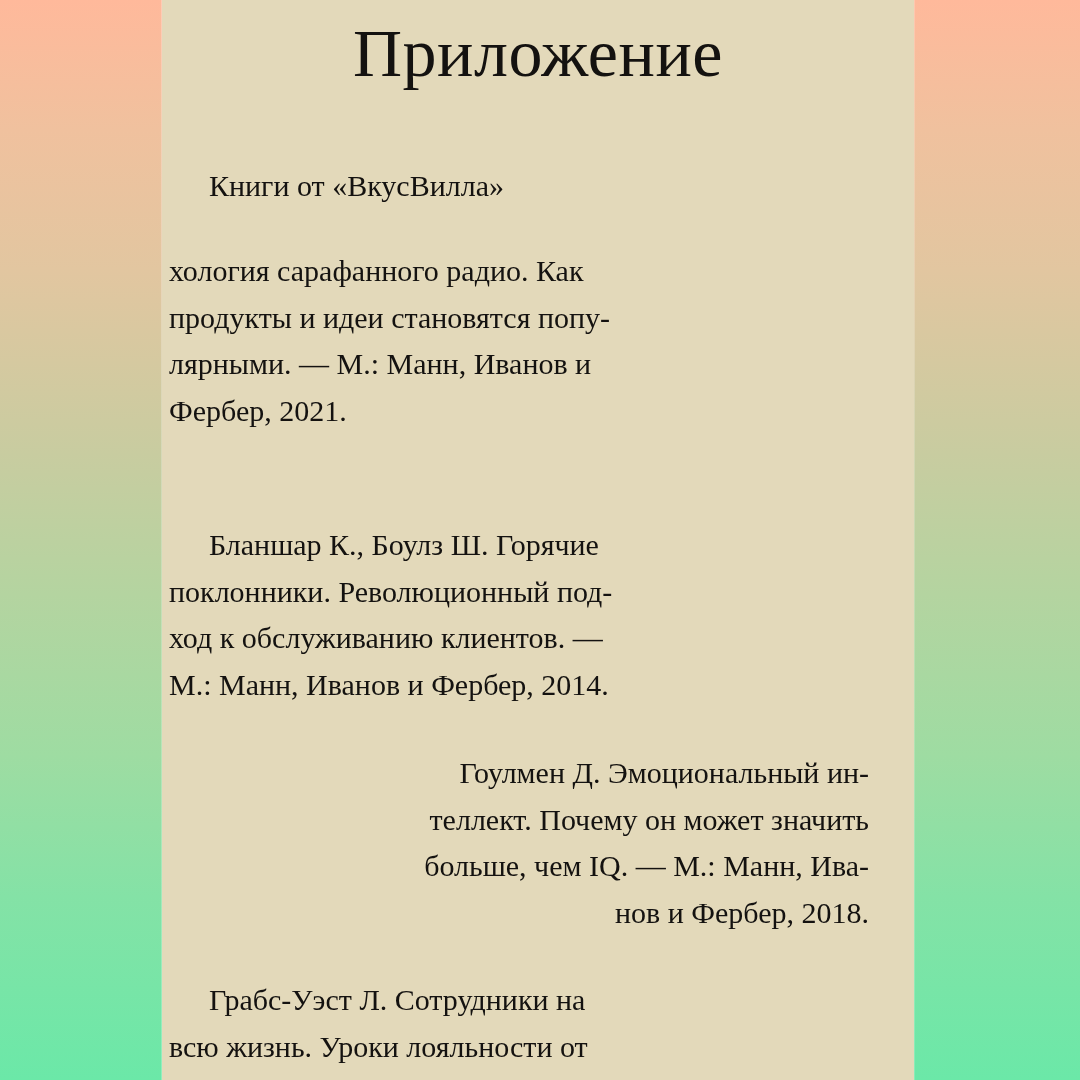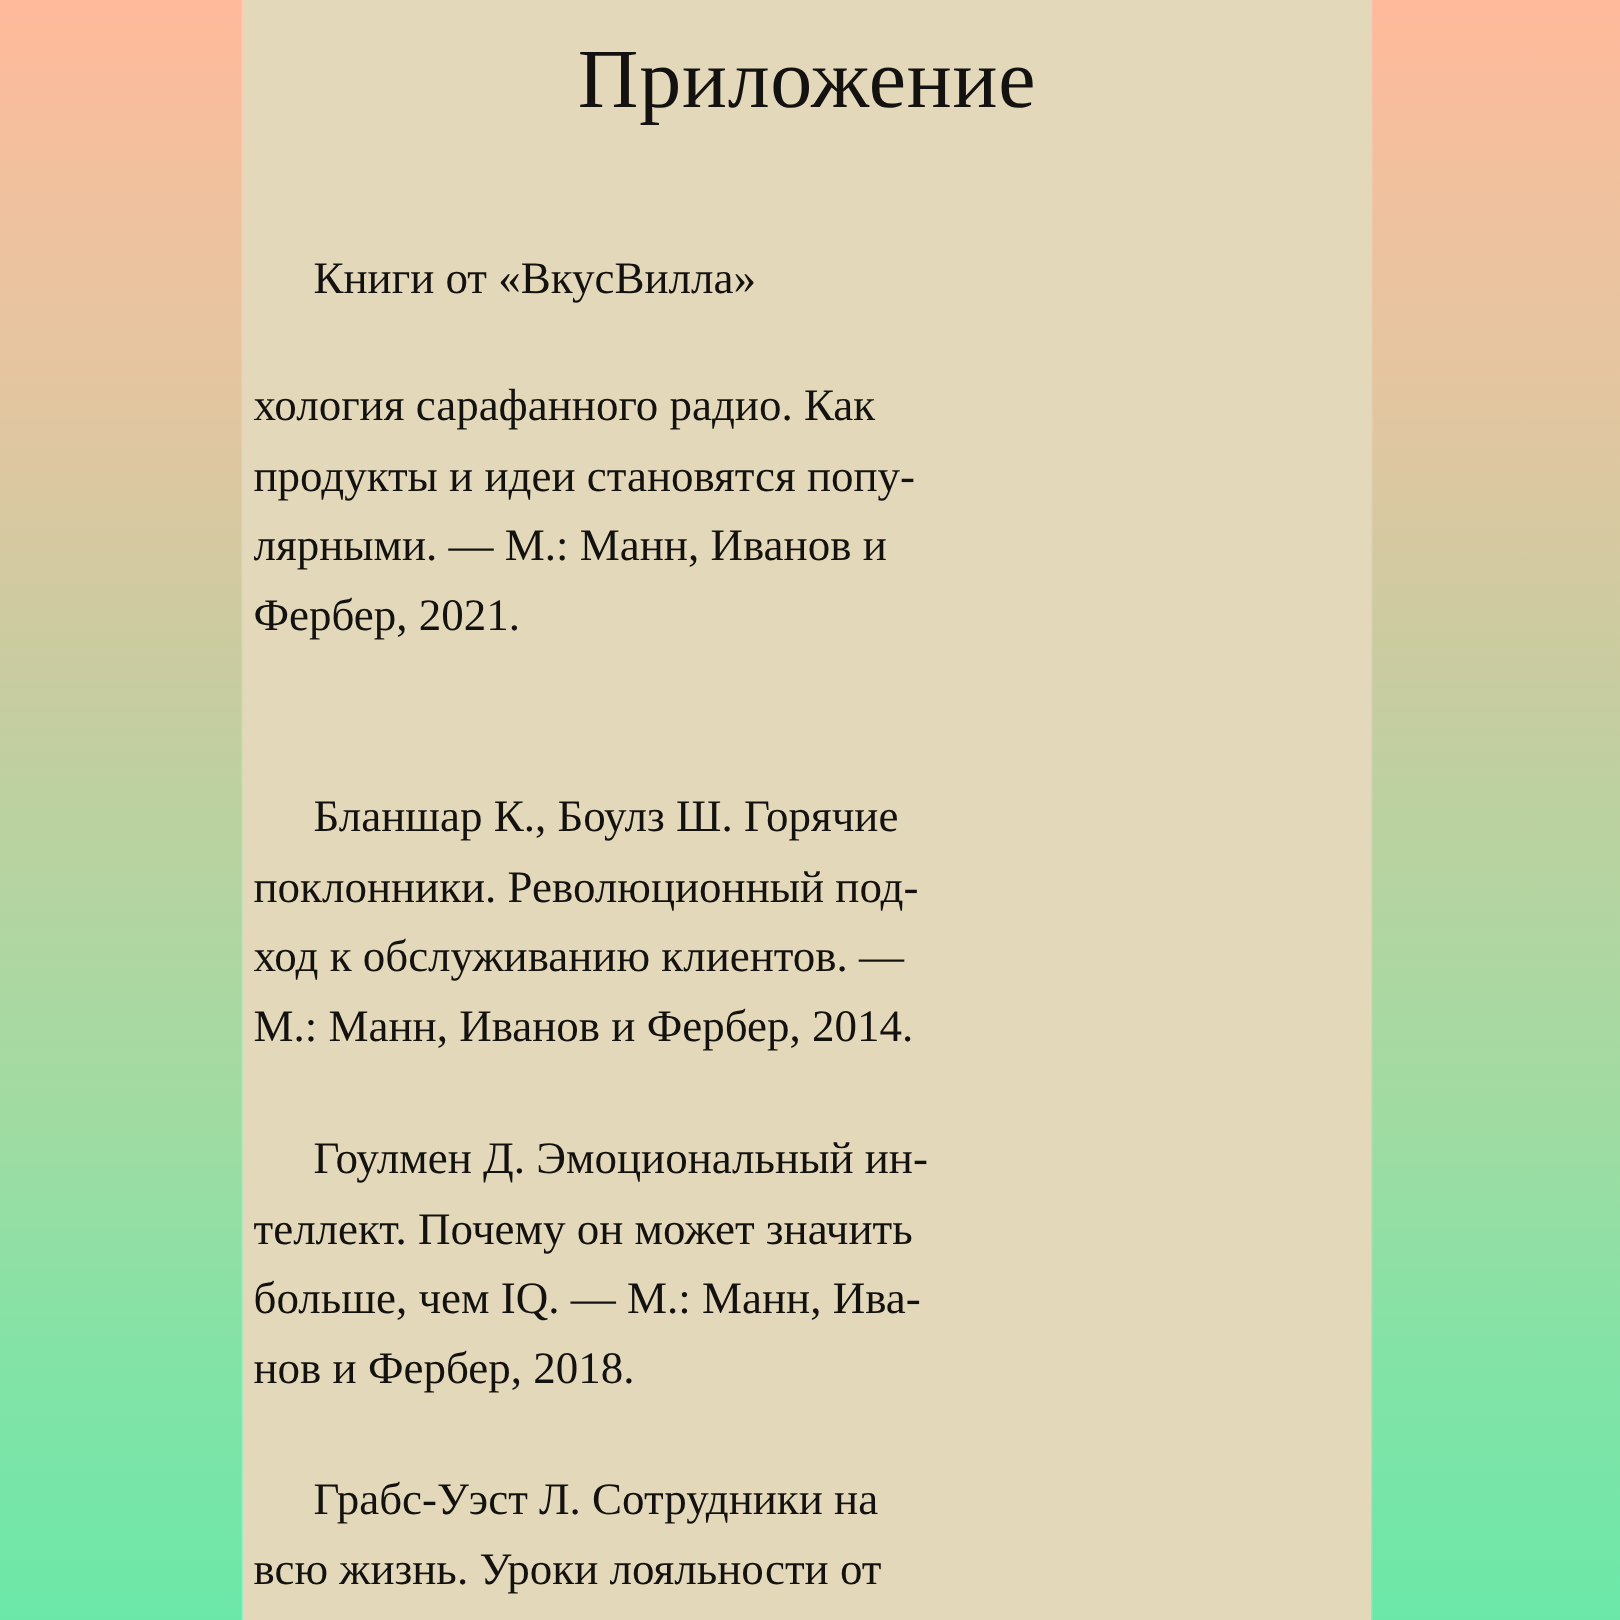--- a/index.html
+++ b/index.html
@@ -31,21 +31,21 @@
       background: #e3d9ba;
       color: #141210;
       box-shadow: -1px 0 0 rgba(255,255,255,0.25), 1px 0 0 rgba(255,255,255,0.2);
     }
     .title {
       position: absolute;
       left: 0;
       right: 0;
       top: 8px;
       text-align: center;
-      font-size: 56px;
+      font-size: 68px;
       line-height: 90px;
       letter-spacing: 0.5px;
       margin: 0;
       font-weight: normal;
     }
     .para {
       position: absolute;
       left: 47px;
       width: 660px;
       font-size: 30px;
@@ -76,21 +76,21 @@
     <span class="line" style="text-indent:-40px">Фербер, 2021.</span>
   </div>
 
   <div class="para" style="top:522px;">
     <span class="line">Бланшар К., Боулз Ш. Горячие</span>
     <span class="line" style="text-indent:-40px">поклонники. Революционный под-</span>
     <span class="line" style="text-indent:-40px">ход к обслуживанию клиентов. —</span>
     <span class="line" style="text-indent:-40px">М.: Манн, Иванов и Фербер, 2014.</span>
   </div>
 
-  <div class="para" style="top:750px;">
+  <div class="para" style="top:750px;text-align:right;">
     <span class="line">Гоулмен Д. Эмоциональный ин-</span>
     <span class="line" style="text-indent:-40px">теллект. Почему он может значить</span>
     <span class="line" style="text-indent:-40px">больше, чем IQ. — М.: Манн, Ива-</span>
     <span class="line" style="text-indent:-40px">нов и Фербер, 2018.</span>
   </div>
 
   <div class="para" style="top:977px;">
     <span class="line">Грабс-Уэст Л. Сотрудники на</span>
     <span class="line" style="text-indent:-40px">всю жизнь. Уроки лояльности от</span>
   </div>

